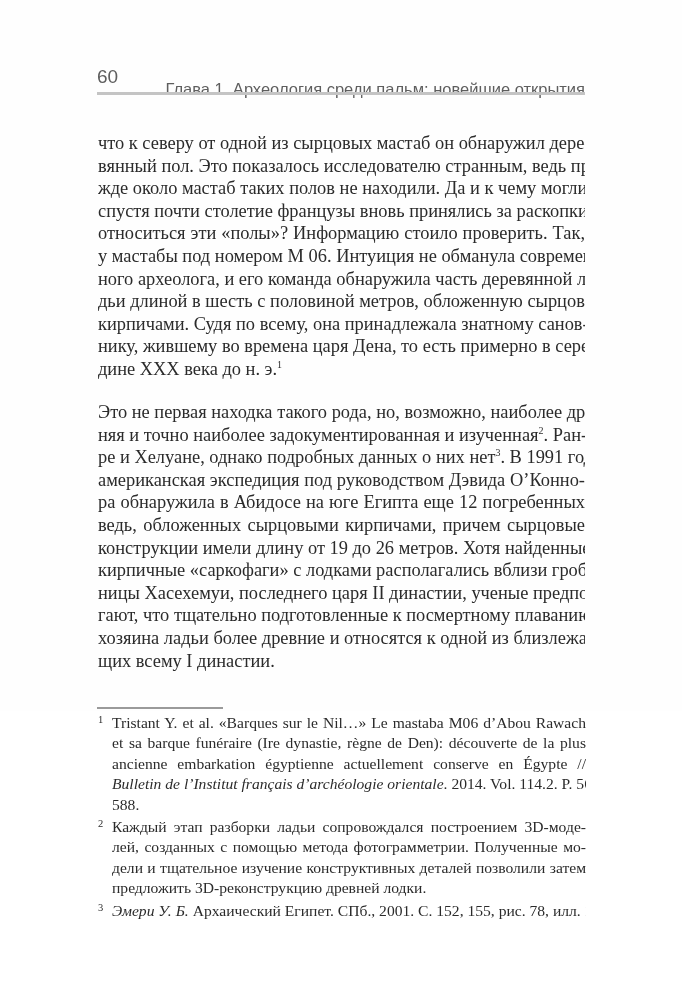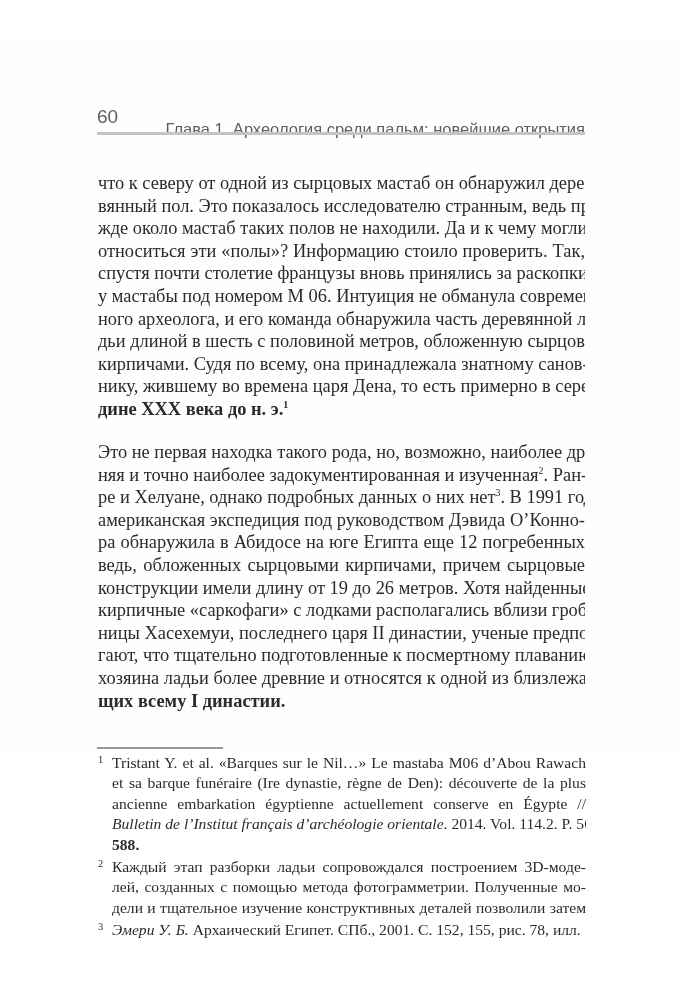--- a/index.html
+++ b/index.html
@@ -1,29 +1,29 @@
 <!DOCTYPE html>
 <html><head>
 <meta charset="utf-8">
 <style>
   html, body { margin:0; padding:0; background:#ffffff; }
   body { width:682px; height:1001px; position:relative; overflow:hidden; }
-  .page { position:absolute; left:0; top:0; width:682px; height:711px; background:#fefefe;margin-top:40px; }
+  .page { position:absolute; left:0; top:0; width:682px; height:711px; background:#fefefe; }
   .running-head { position:absolute; left:97px; top:64px; width:488px; height:24px;
     font-family:"Liberation Sans", sans-serif; color:#5e5e5e; }
   .page-number { position:absolute; left:0; top:2px; font-size:19px; }
   .chapter-title { position:absolute; right:0; top:16px; font-size:16.5px; white-space:nowrap; }
   .head-rule { position:absolute; left:97px; top:92px; width:488px; height:3px; background:#c4c4c4; }
   .body-text { position:absolute; left:98px; width:487px;
     font-family:"Liberation Serif", serif; font-size:18.4px; line-height:22.6px;
     color:#2b2b2b; text-align:justify; margin:0; }
   .p1 { top:132px; }
   .p2 { top:401px; }
   .line { display:block; text-align:justify; text-align-last:justify; white-space:nowrap; overflow:hidden; }
-  .line.last { text-align-last:left;font-weight:bold; }
+  .line.last { text-align-last:left; }
   sup { font-size:10px; line-height:0; vertical-align:7px; }
   .fn-rule { position:absolute; left:97px; top:707px; width:126px; height:2px; background:#9a9a9a; }
   .footnotes { position:absolute; left:97px; top:713px; width:489px;
     font-family:"Liberation Serif", serif; font-size:15.6px; line-height:20.4px; color:#2b2b2b; }
   .fn { position:relative; padding-left:15px; margin:0 0 2px 0; }
   .fn-num { position:absolute; left:1px; top:-3px; font-size:10.5px; }
   .fn .line { white-space:nowrap; }
   em { }
 </style>
 </head>
@@ -34,22 +34,22 @@
   <div class="running-head">
     <span class="page-number">60</span>
     <span class="chapter-title">Глава 1. Археология среди пальм: новейшие открытия</span>
   </div>
   <div class="head-rule"></div>
 
   <div class="body-text p1">
     <span class="line">что к северу от одной из сырцовых мастаб он обнаружил дере-</span>
     <span class="line">вянный пол. Это показалось исследователю странным, ведь пре-</span>
     <span class="line">жде около мастаб таких полов не находили. Да и к чему могли</span>
+    <span class="line">спустя почти столетие французы вновь принялись за раскопки</span>
     <span class="line">относиться эти «полы»? Информацию стоило проверить. Так,</span>
-    <span class="line">спустя почти столетие французы вновь принялись за раскопки</span>
     <span class="line">у мастабы под номером М 06. Интуиция не обманула современ-</span>
     <span class="line">ного археолога, и его команда обнаружила часть деревянной ла-</span>
     <span class="line">дьи длиной в шесть с половиной метров, обложенную сырцовыми</span>
     <span class="line">кирпичами. Судя по всему, она принадлежала знатному санов-</span>
     <span class="line">нику, жившему во времена царя Дена, то есть примерно в сере-</span>
     <span class="line last"><span>дине XXX века до н. э.</span><sup>1</sup></span>
   </div>
 
   <div class="body-text p2">
     <span class="line">Это не первая находка такого рода, но, возможно, наиболее древ-</span>
@@ -75,20 +75,21 @@
       <span class="line">et sa barque funéraire (Ire dynastie, règne de Den): découverte de la plus</span>
       <span class="line">ancienne embarkation égyptienne actuellement conserve en Égypte //</span>
       <span class="line"><em>Bulletin de l’Institut français d’archéologie orientale</em><span>. 2014. Vol. 114.2. P. 563–</span></span>
       <span class="line last">588.</span>
     </div>
     <div class="fn">
       <span class="fn-num">2</span>
       <span class="line">Каждый этап разборки ладьи сопровождался построением 3D-моде-</span>
       <span class="line">лей, созданных с помощью метода фотограмметрии. Полученные мо-</span>
       <span class="line">дели и тщательное изучение конструктивных деталей позволили затем</span>
+      <span class="line last">предложить 3D-реконструкцию древней лодки.</span>
     </div>
     <div class="fn">
       <span class="fn-num">3</span>
       <span class="line"><em>Эмери У. Б.</em><span> Архаический Египет. СПб., 2001. С. 152, 155, рис. 78, илл. 18.</span></span>
     </div>
   </div>
 
 </div>
 
 </body></html>

